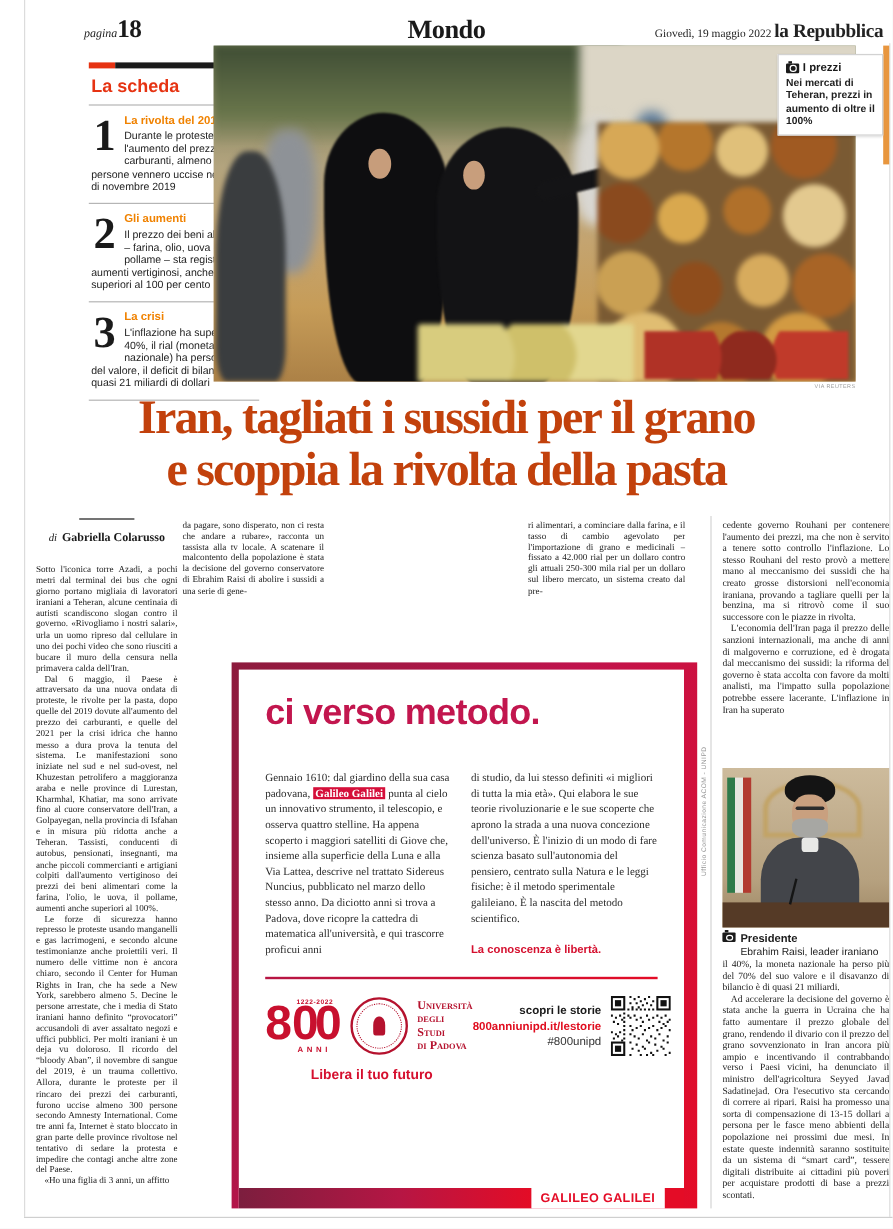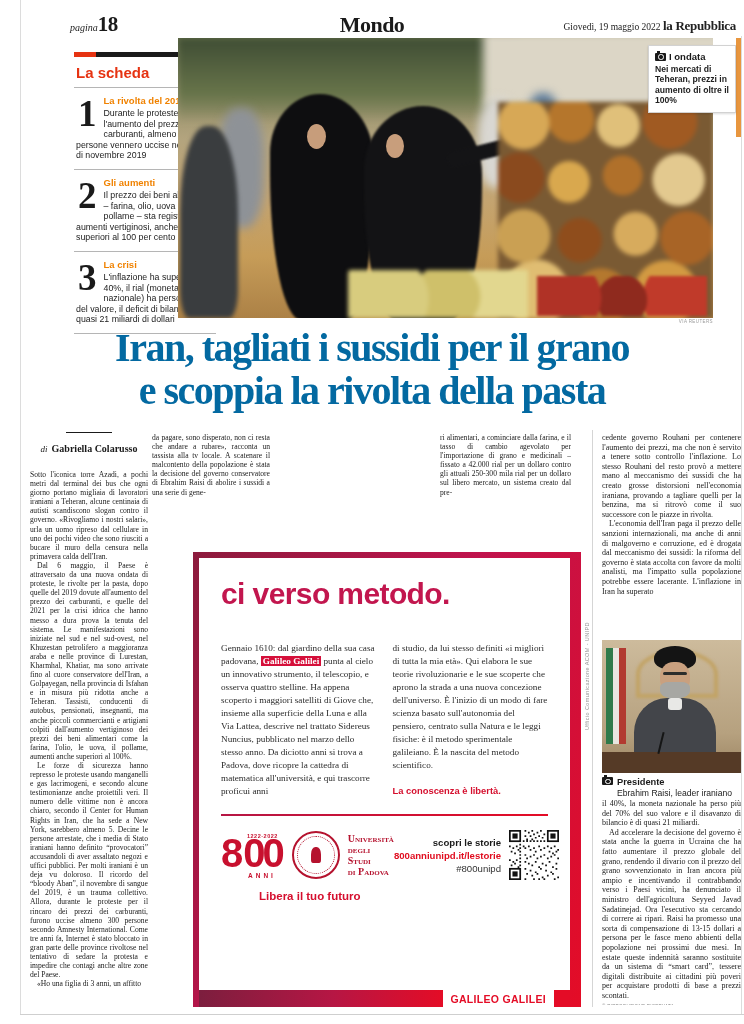--- a/index.html
+++ b/index.html
@@ -11,21 +11,21 @@
   .edge-left{left:20px;top:0;bottom:10px;width:1px;background:#dcdcdc;}
   .edge-right{left:741px;top:36px;height:978px;width:1px;background:#dcdcdc;}
   .edge-bottom{left:20px;width:724px;top:1014px;height:1px;background:#cfcfcf;}
 
   
   .hdr-left{left:70px;top:12px;white-space:nowrap;font-family:Liberation Serif, serif;}
   .hdr-left .lbl{font-style:italic;font-size:10px;color:#222;}
   .hdr-left .num{font-weight:bold;font-size:21px;letter-spacing:-.5px;}
   .hdr-section{left:0;right:0;top:12px;text-align:center;font-weight:bold;font-size:22px;letter-spacing:-.5px;}
   .hdr-right{right:8px;top:18px;font-size:9.5px;white-space:nowrap;color:#222;}
-  .hdr-right .mast{font-weight:bold;font-size:13px;letter-spacing:-.3px;}
+  .hdr-right .mast{font-weight:bold;font-size:16px;letter-spacing:-.3px;}
 
   
   .scheda{left:30px;top:52px;width:142px;font-family:"Liberation Sans",sans-serif;margin-left:44px;}
   .scheda-topbar{display:flex;height:5px;}
   .scheda-topbar .sq{width:22px;background:#e63312;}
   .scheda-topbar .bar{flex:1;background:#1a1a1a;}
   .scheda-title{color:#e63312;font-weight:bold;font-size:15px;padding:7px 0 6px 2px;}
   .scheda-rule{height:1px;background:#b5b5b5;}
   .scheda-item{padding:7px 2px 8px 2px;border-bottom:1px solid #b5b5b5;overflow:hidden;}
   .scheda-item:last-child{border-bottom:1px solid #b5b5b5;}
@@ -80,21 +80,21 @@
   .capbox{left:648px;top:45px;width:88px;background:#fff;border:1px solid #d2d2d2;box-shadow:0 1px 2px rgba(0,0,0,.15);
           padding:5px 6px 6px;font-family:"Liberation Sans",sans-serif;box-sizing:border-box;}
   .capbox .t{font-weight:bold;font-size:9.5px;display:flex;align-items:center;gap:3px;margin-bottom:2px;}
   .capbox .x{font-size:8.6px;line-height:10.4px;color:#222;font-weight:bold;}
   .cam{display:inline-block;width:11px;height:8px;background:#1a1a1a;border-radius:1px;position:relative;flex:0 0 auto;}
   .cam::before{content:"";position:absolute;left:3px;top:1.5px;width:3.5px;height:3.5px;border:1px solid #fff;border-radius:50%;}
   .cam::after{content:"";position:absolute;top:-2px;left:1.5px;width:3px;height:2px;background:#1a1a1a;}
 
   
   .headline{left:36px;top:326px;width:672px;text-align:center;font-weight:bold;font-size:40px;
-            line-height:43px;letter-spacing:-1.5px;color:#0369a1;}
+            line-height:43px;letter-spacing:-1.5px;color:#c2410c;}
 
   
   .byline{left:30px;top:432px;width:118px;text-align:center;}
   .byline .rule{width:46px;height:1px;background:#1a1a1a;margin:0 auto 5px;}
   .byline .di{font-style:italic;font-size:9px;}
   .byline .nm{font-weight:bold;font-size:10px;}
   .bodycol{font-size:7.6px;line-height:9.1px;text-align:justify;overflow:hidden;}
   .bodycol p{margin:0;}
   .bodycol p + p{text-indent:7px;}
   .col1{left:30px;top:470px;width:118px;height:542px;}
@@ -223,21 +223,21 @@
     <div class="ph-stall"></div>
     <div class="ph-piles"></div>
     <div class="ph-bowls"></div>
   </div>
   <div class="abs orange-strip"></div>
   <div class="abs photo-credit">VIA REUTERS</div>
 
   <div class="abs capbox">
     <div class="t">
       <span class="cam"></span>
-      <span>I ondata</span>
+      <span>I prezzi</span>
     </div>
     <div class="x">Nei mercati di Teheran, prezzi in aumento di oltre il 100%</div>
   </div>
 
   <div class="abs headline">
     <div>Iran, tagliati i sussidi per il grano</div>
     <div>e scoppia la rivolta della pasta</div>
   </div>
 
   <div class="abs byline">

